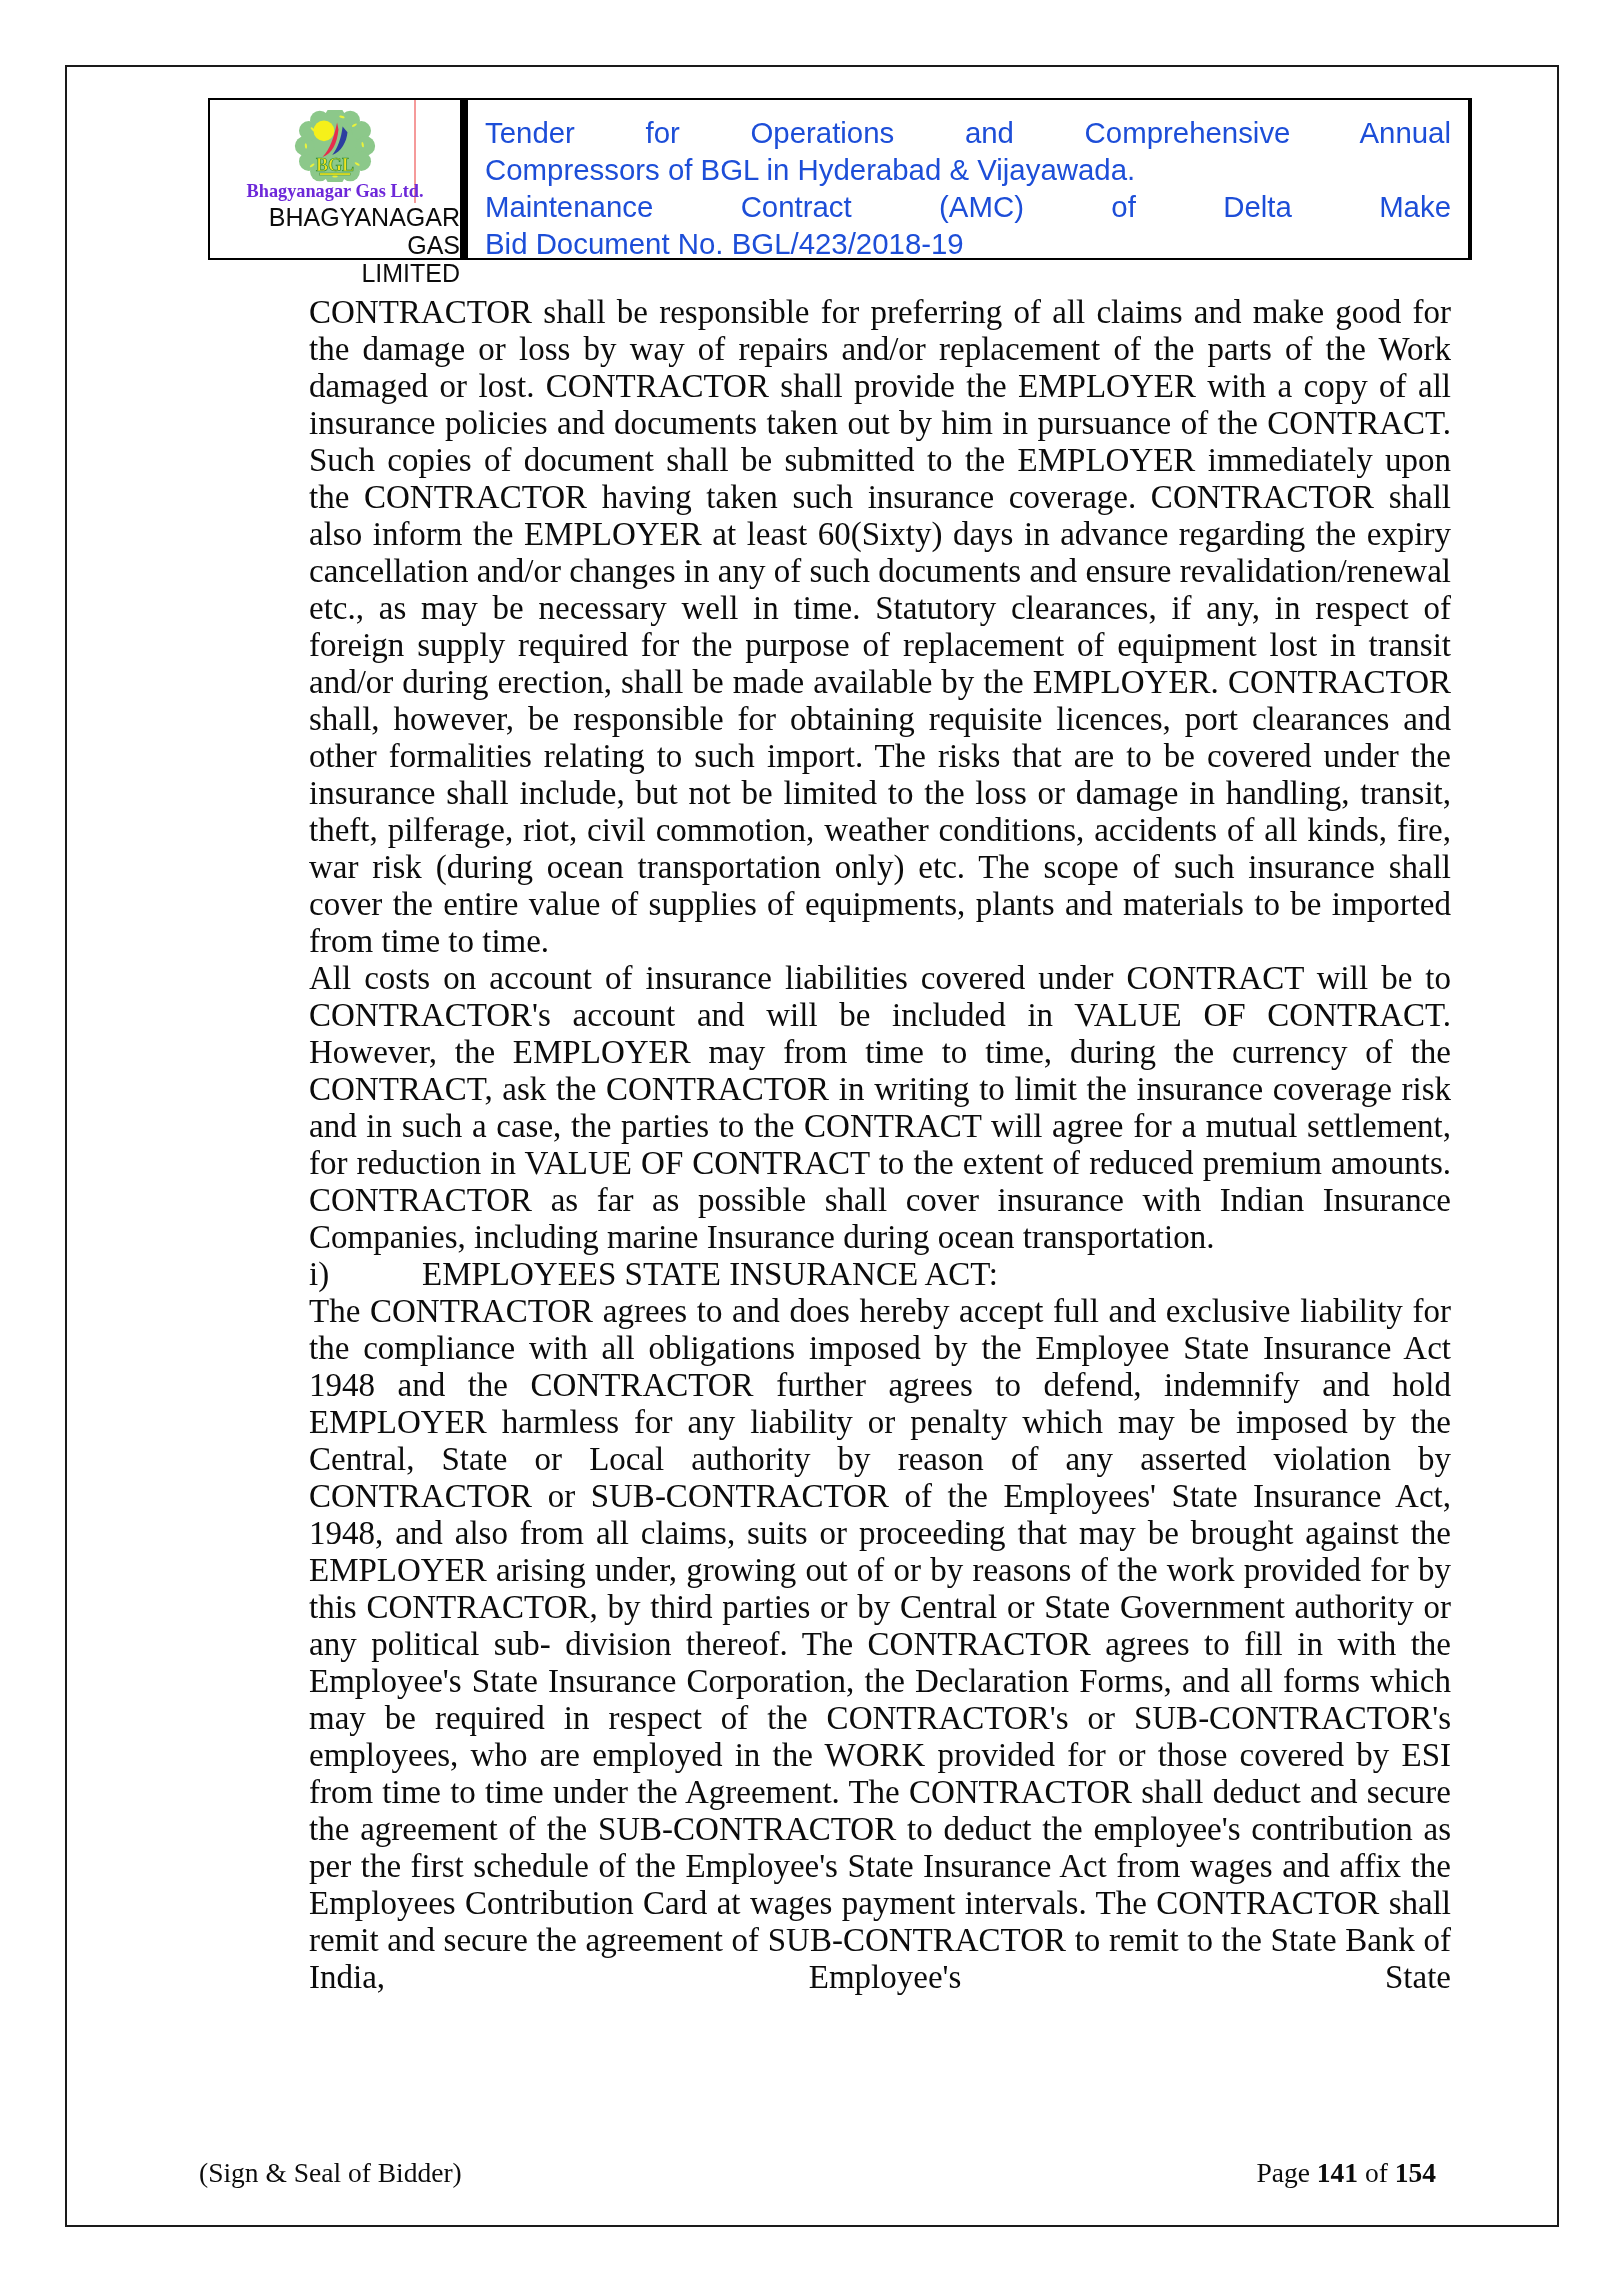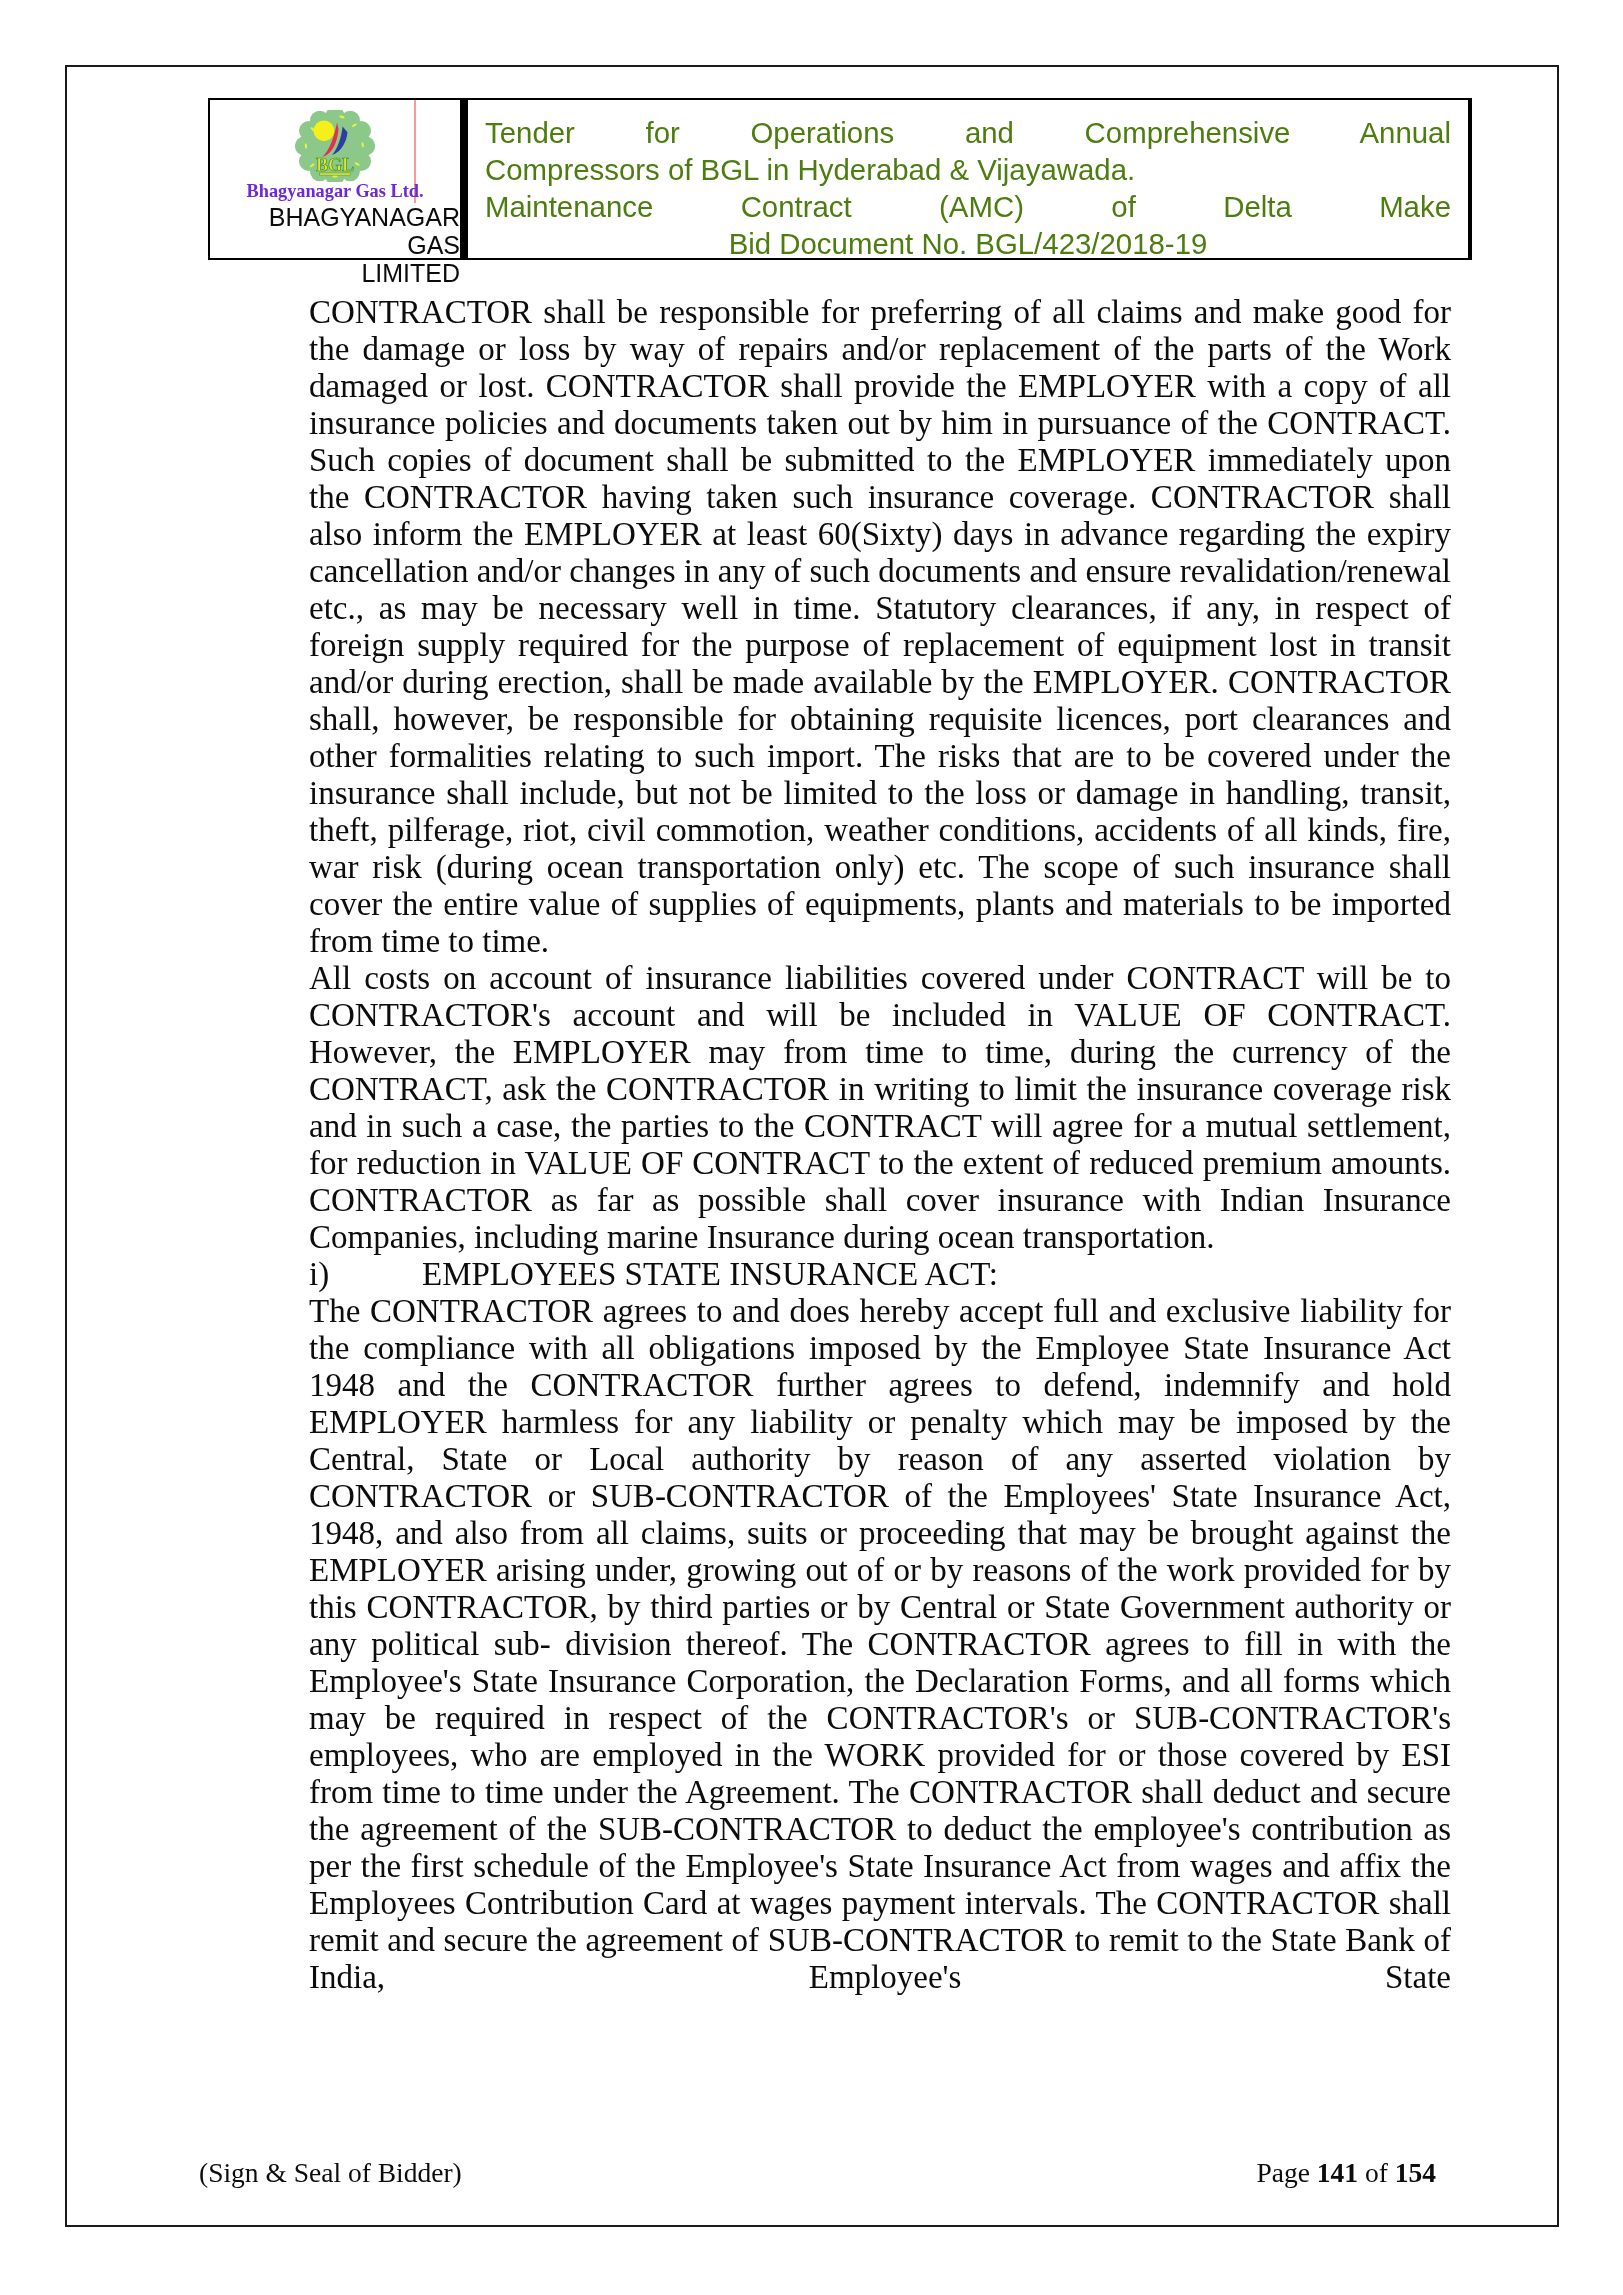--- a/index.html
+++ b/index.html
@@ -31,26 +31,26 @@
     position:absolute; top:81px; left:0; width:100%; text-align:center;
     font-family:"Liberation Serif", serif; font-weight:bold;
     font-size:18.3px; color:#6d28d9; letter-spacing:0px;
   }
   .org-name {
     position:absolute; top:103px; left:0; width:100%; text-align:right;
     font-family:"Liberation Sans", sans-serif; font-size:25px; line-height:28px; color:#0c0c0c;
   }
 
   .title-line {
-    font-family:"Liberation Sans", sans-serif; font-size:29.4px; line-height:37px; color:#4d7c0f;
+    font-family:"Liberation Sans", sans-serif; font-size:29.4px; line-height:37px; color:#1d4ed8;
     white-space:normal;
   }
   .jline { text-align:justify; text-align-last:justify; }
   .lline { text-align:left; }
-  .cline { text-align:center; }
+  .cline { text-align:left; }
 
   .volume-line {
     font-family:"Liberation Sans", sans-serif; font-size:26px; line-height:33px;
     text-align:center; color:#0c0c0c;
   }
 
   
   .body-text {
     position:absolute; left:309px; top:294px; width:1142px;
     font-size:33px; line-height:37px; color:#0c0c0c;

